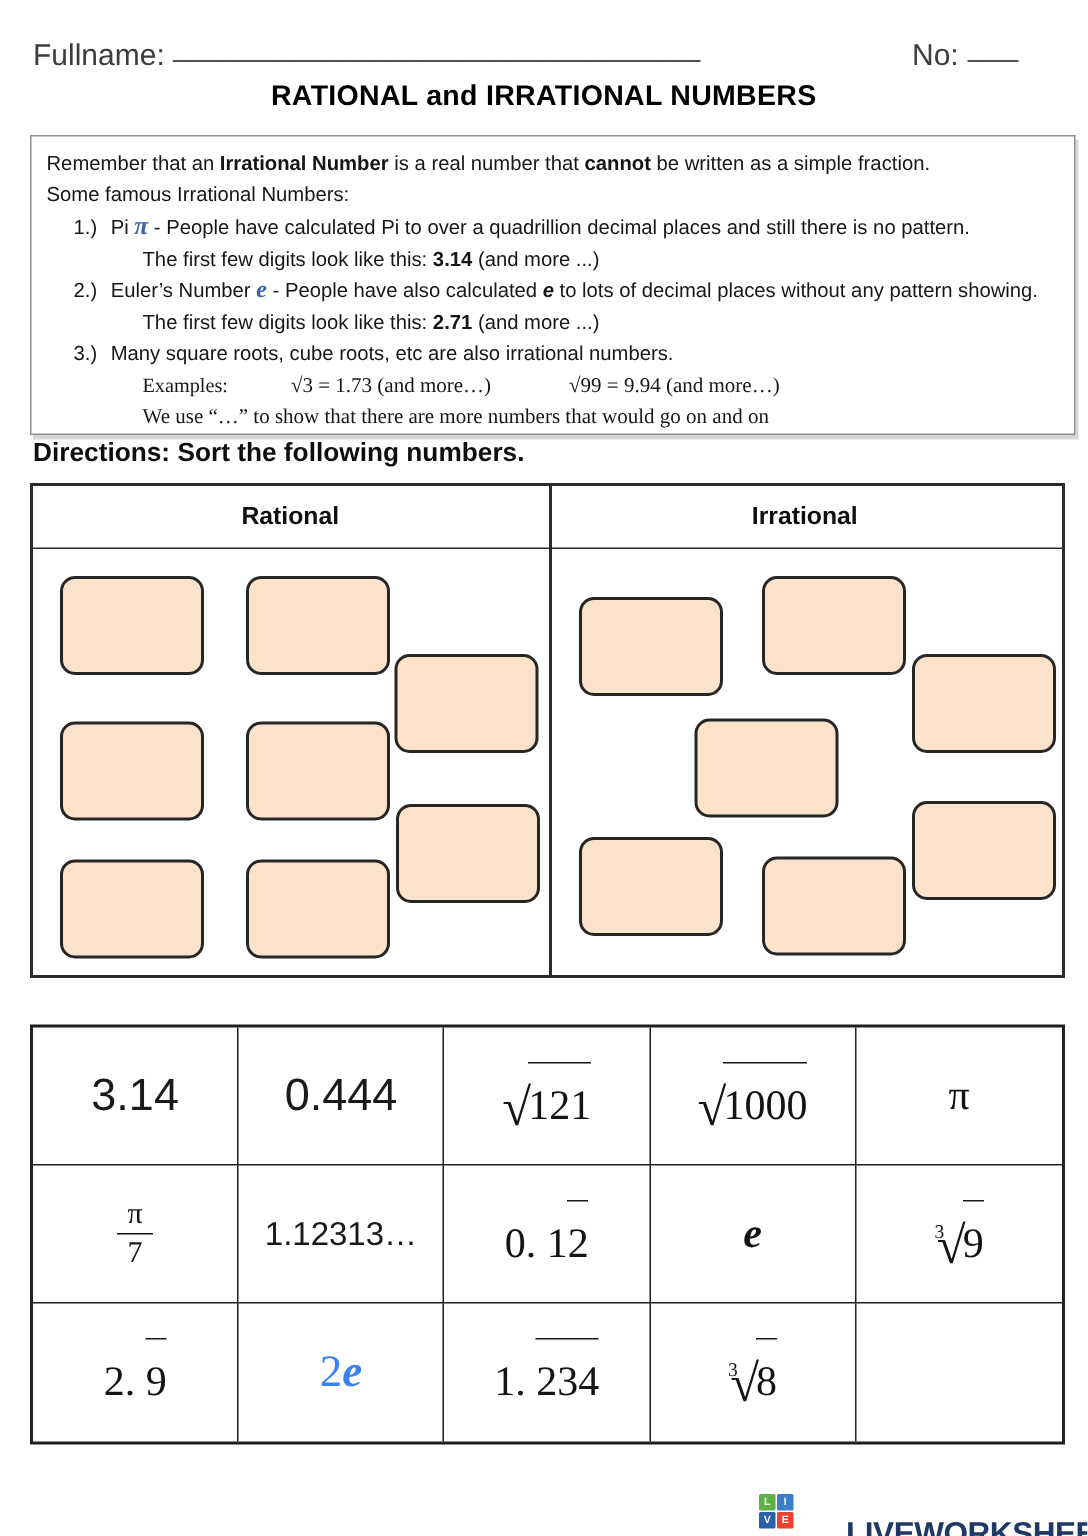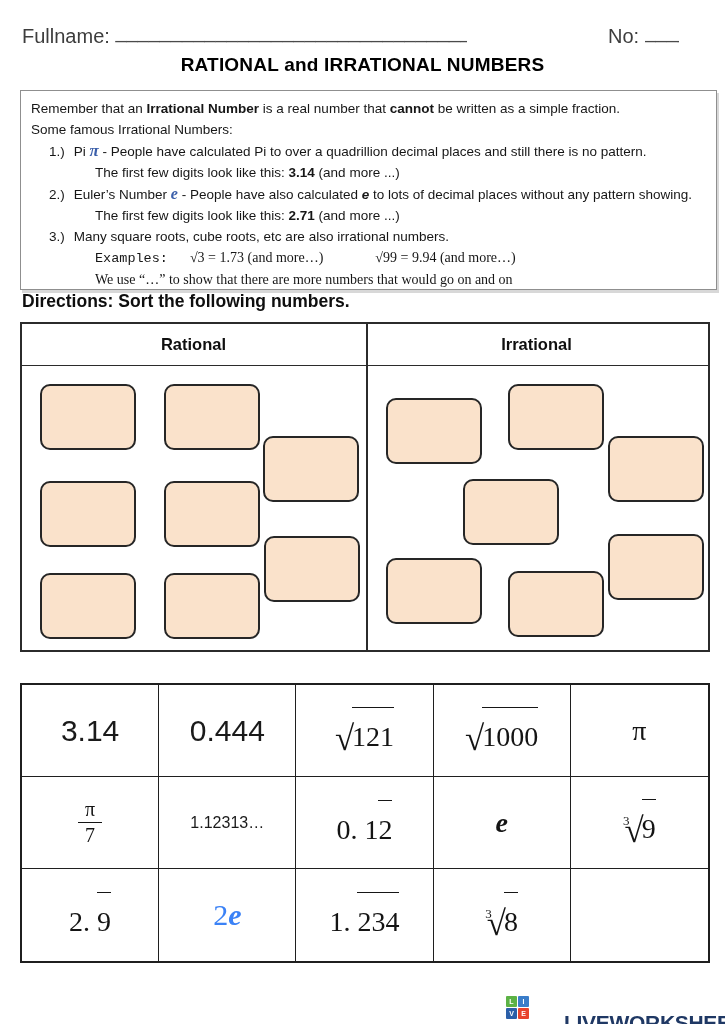--- a/index.html
+++ b/index.html
@@ -20,21 +20,21 @@
             border:1px solid #8f8f8f;box-shadow:2px 3px 0 #d8d8d8;background:#fff;
             font-size:13.5px;color:#161616;padding:7px 2px 0 10px;box-sizing:content-box;}
   .info-line{line-height:21px;white-space:nowrap;}
   .info-line b{font-weight:700;}
   .itm .inum{display:inline-block;margin-left:18px;margin-right:9px;}
   .sub{padding-left:64px;}
   .sym-pi{color:#3b5faa;font-family:"Liberation Serif",serif;font-weight:700;font-style:italic;font-size:17px;}
   .sym-e{color:#3b5faa;font-family:"Liberation Serif",serif;font-weight:700;font-style:italic;font-size:16px;}
   .bold-it{font-weight:700;font-style:italic;}
   .serif-line{font-family:"Liberation Serif",serif;font-size:14px;}
-  .ex-label{font-family:Liberation Mono, monospace;font-size:13.5px;margin-right:22px;}
+  .ex-label{font-family:Liberation Serif, serif;font-size:13.5px;margin-right:42px;}
   .ex2{margin-left:52px;}
 
   
   .directions{position:absolute;left:22px;top:291px;font-size:17.5px;font-weight:700;color:#0e0e0e;}
 
   
   .sort-table{position:absolute;left:20px;top:322px;width:686px;height:326px;border:2px solid #2b2b2b;background:#fff;}
   .sort-header{position:absolute;left:0;top:0;width:100%;height:41px;border-bottom:1.5px solid #2b2b2b;display:flex;text-align:center;}
   .sort-header .hcell{flex:1;display:flex;align-items:center;justify-content:center;
                       font-size:16.5px;font-weight:700;color:#0f0f0f;}
@@ -49,21 +49,21 @@
   .s-i4{left:441px;top:155px;} .s-i5{left:586px;top:210px;} .s-i6{left:364px;top:234px;}
   .s-i7{left:486px;top:247px;}
 
   
   .num-table{position:absolute;left:20px;top:683px;width:686px;height:276px;border:2px solid #1f1f1f;
              display:grid;grid-template-columns:repeat(5,1fr);grid-template-rows:repeat(3,1fr);background:#fff;}
   .num-cell{display:flex;align-items:center;justify-content:center;border-right:1.5px solid #1f1f1f;border-bottom:1.5px solid #1f1f1f;}
   .num-cell:nth-child(5n){border-right:none;}
   .num-cell:nth-child(n+11){border-bottom:none;}
   .t-sans{font-family:"Liberation Sans",sans-serif;font-size:30px;font-weight:400;color:#1a1a1a;}
-  .t-sans-sm{font-family:"Liberation Sans",sans-serif;font-size:16px;color:#1a1a1a;}
+  .t-sans-sm{font-family:"Liberation Sans",sans-serif;font-size:22px;color:#1a1a1a;}
   .t-serif{font-family:"Liberation Serif",serif;font-size:28px;color:#141414;}
   .t-serif-lg{font-family:"Liberation Serif",serif;font-size:30px;color:#3b82f6;}
   .bar{display:inline-block;border-top:1.8px solid #161616;padding-top:14px;line-height:1.05;}
   .rad-sign{font-size:35px;line-height:.85;vertical-align:-4px;}
   .rad-bar{margin-left:-2px;}
   .root-idx{font-size:13px;position:relative;top:-13px;margin-right:-5px;}
   .frac{display:inline-block;text-align:center;font-family:"Liberation Serif",serif;font-size:20px;color:#141414;}
   .frac .fnum{display:block;border-bottom:1.6px solid #141414;padding:0 7px 2px;line-height:1.05;}
   .frac .fden{display:block;padding-top:2px;line-height:1.05;}
   .e-it{font-weight:700;font-style:italic;}

